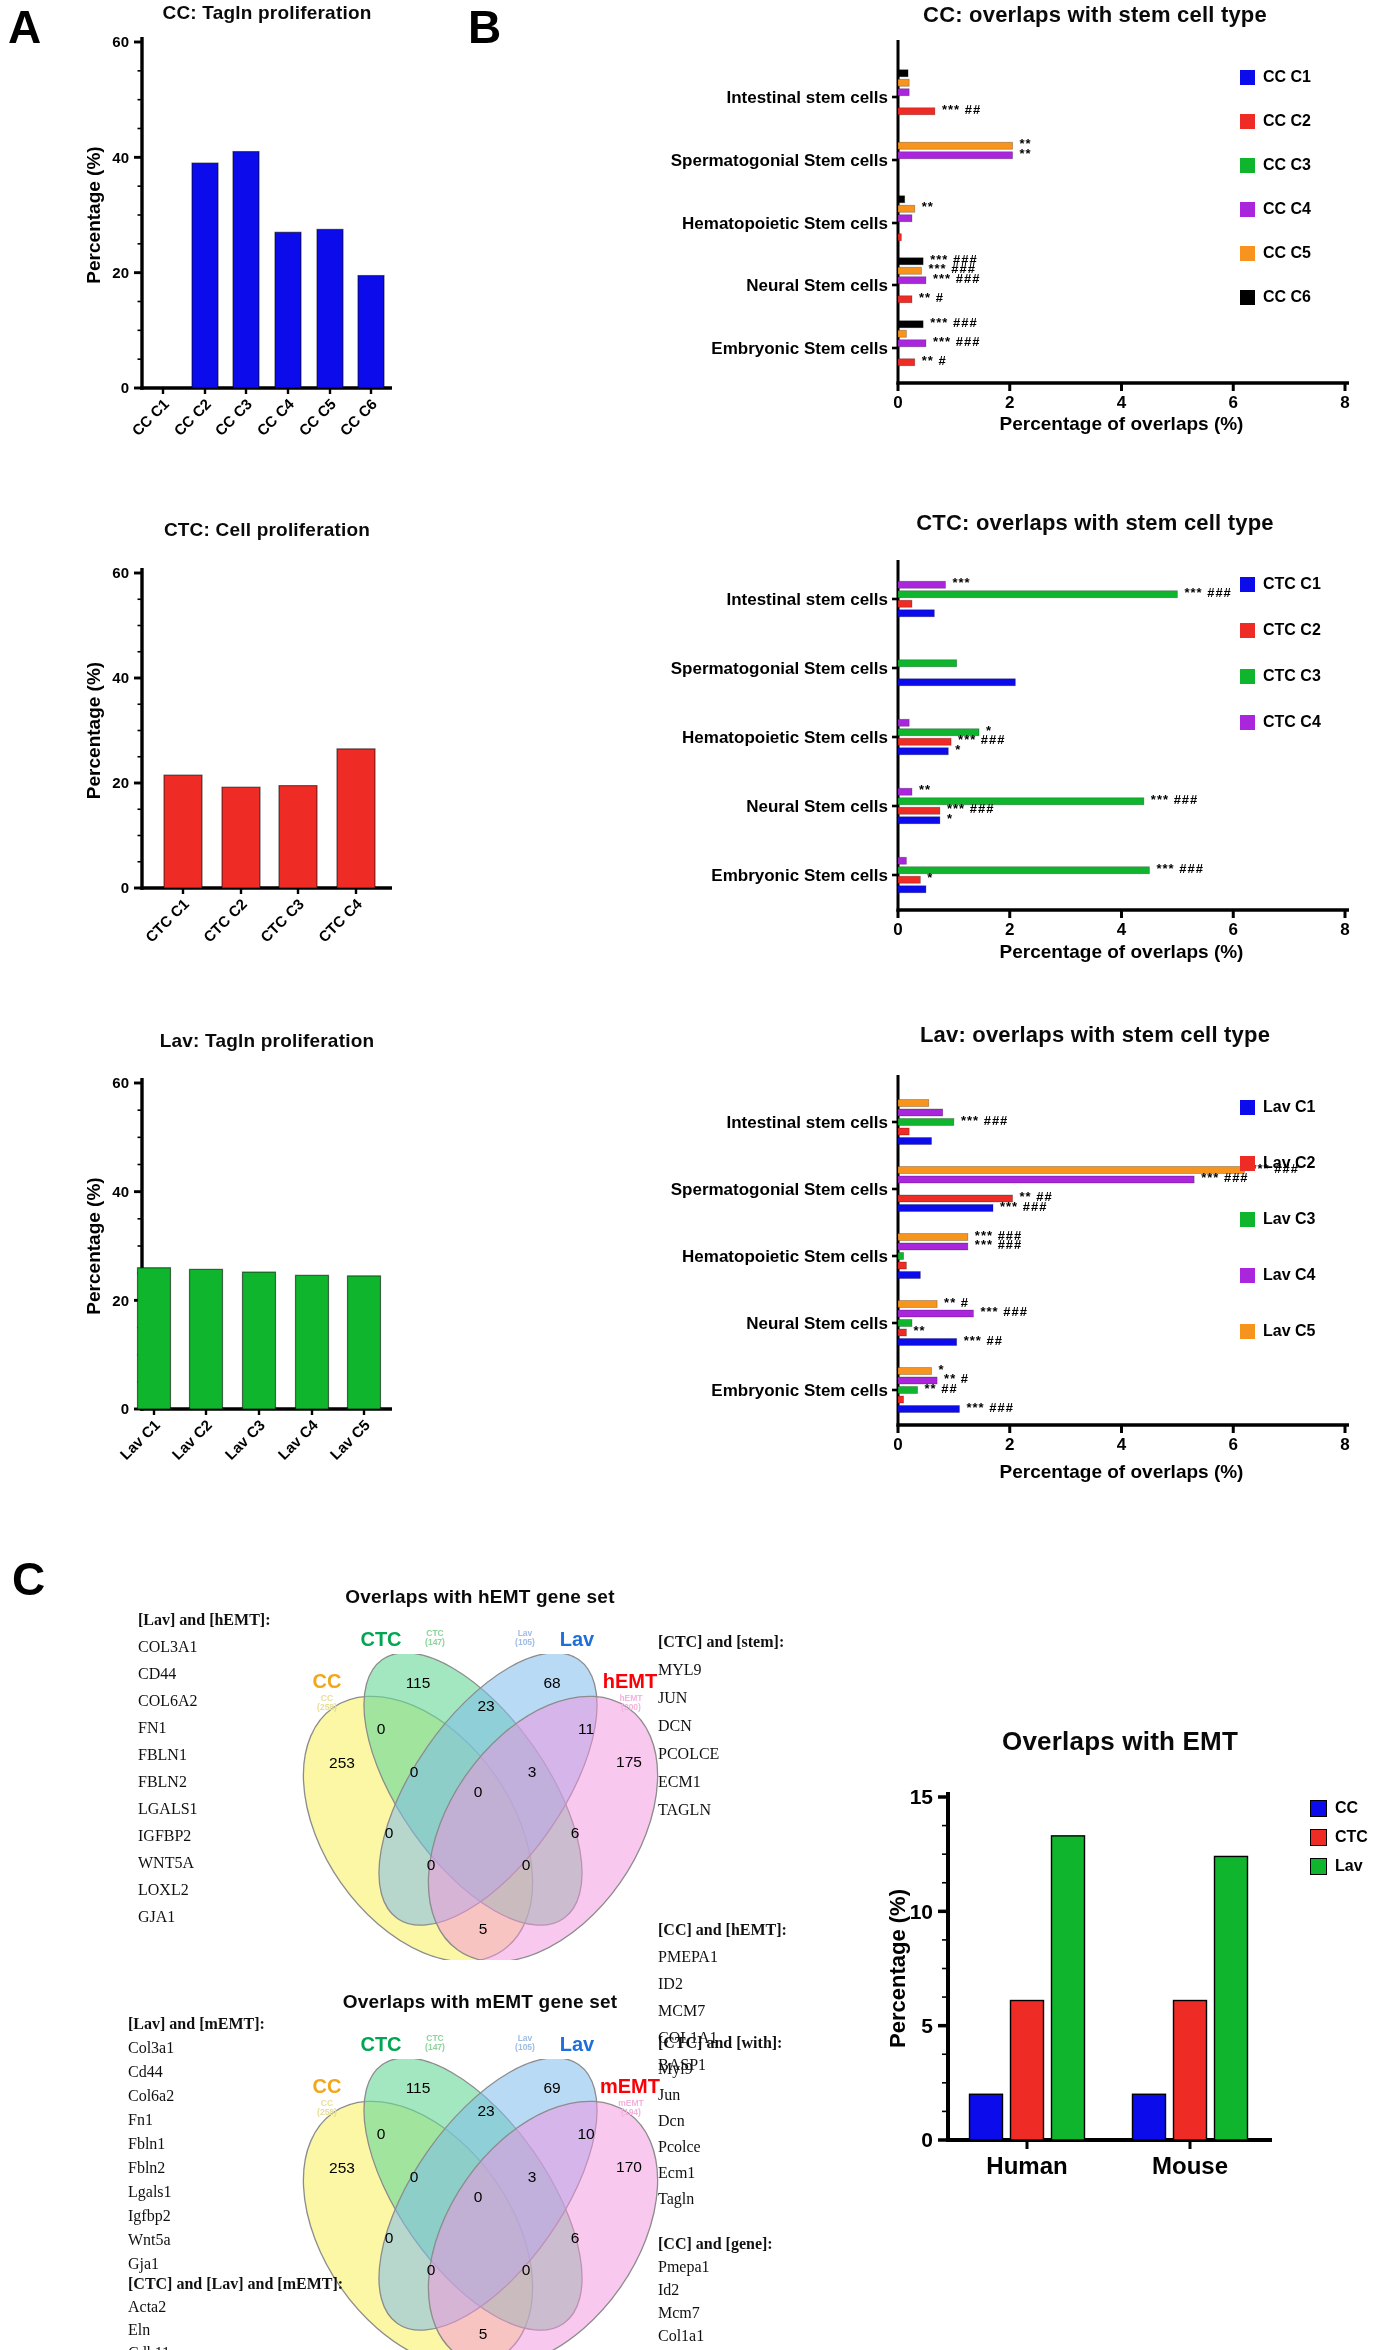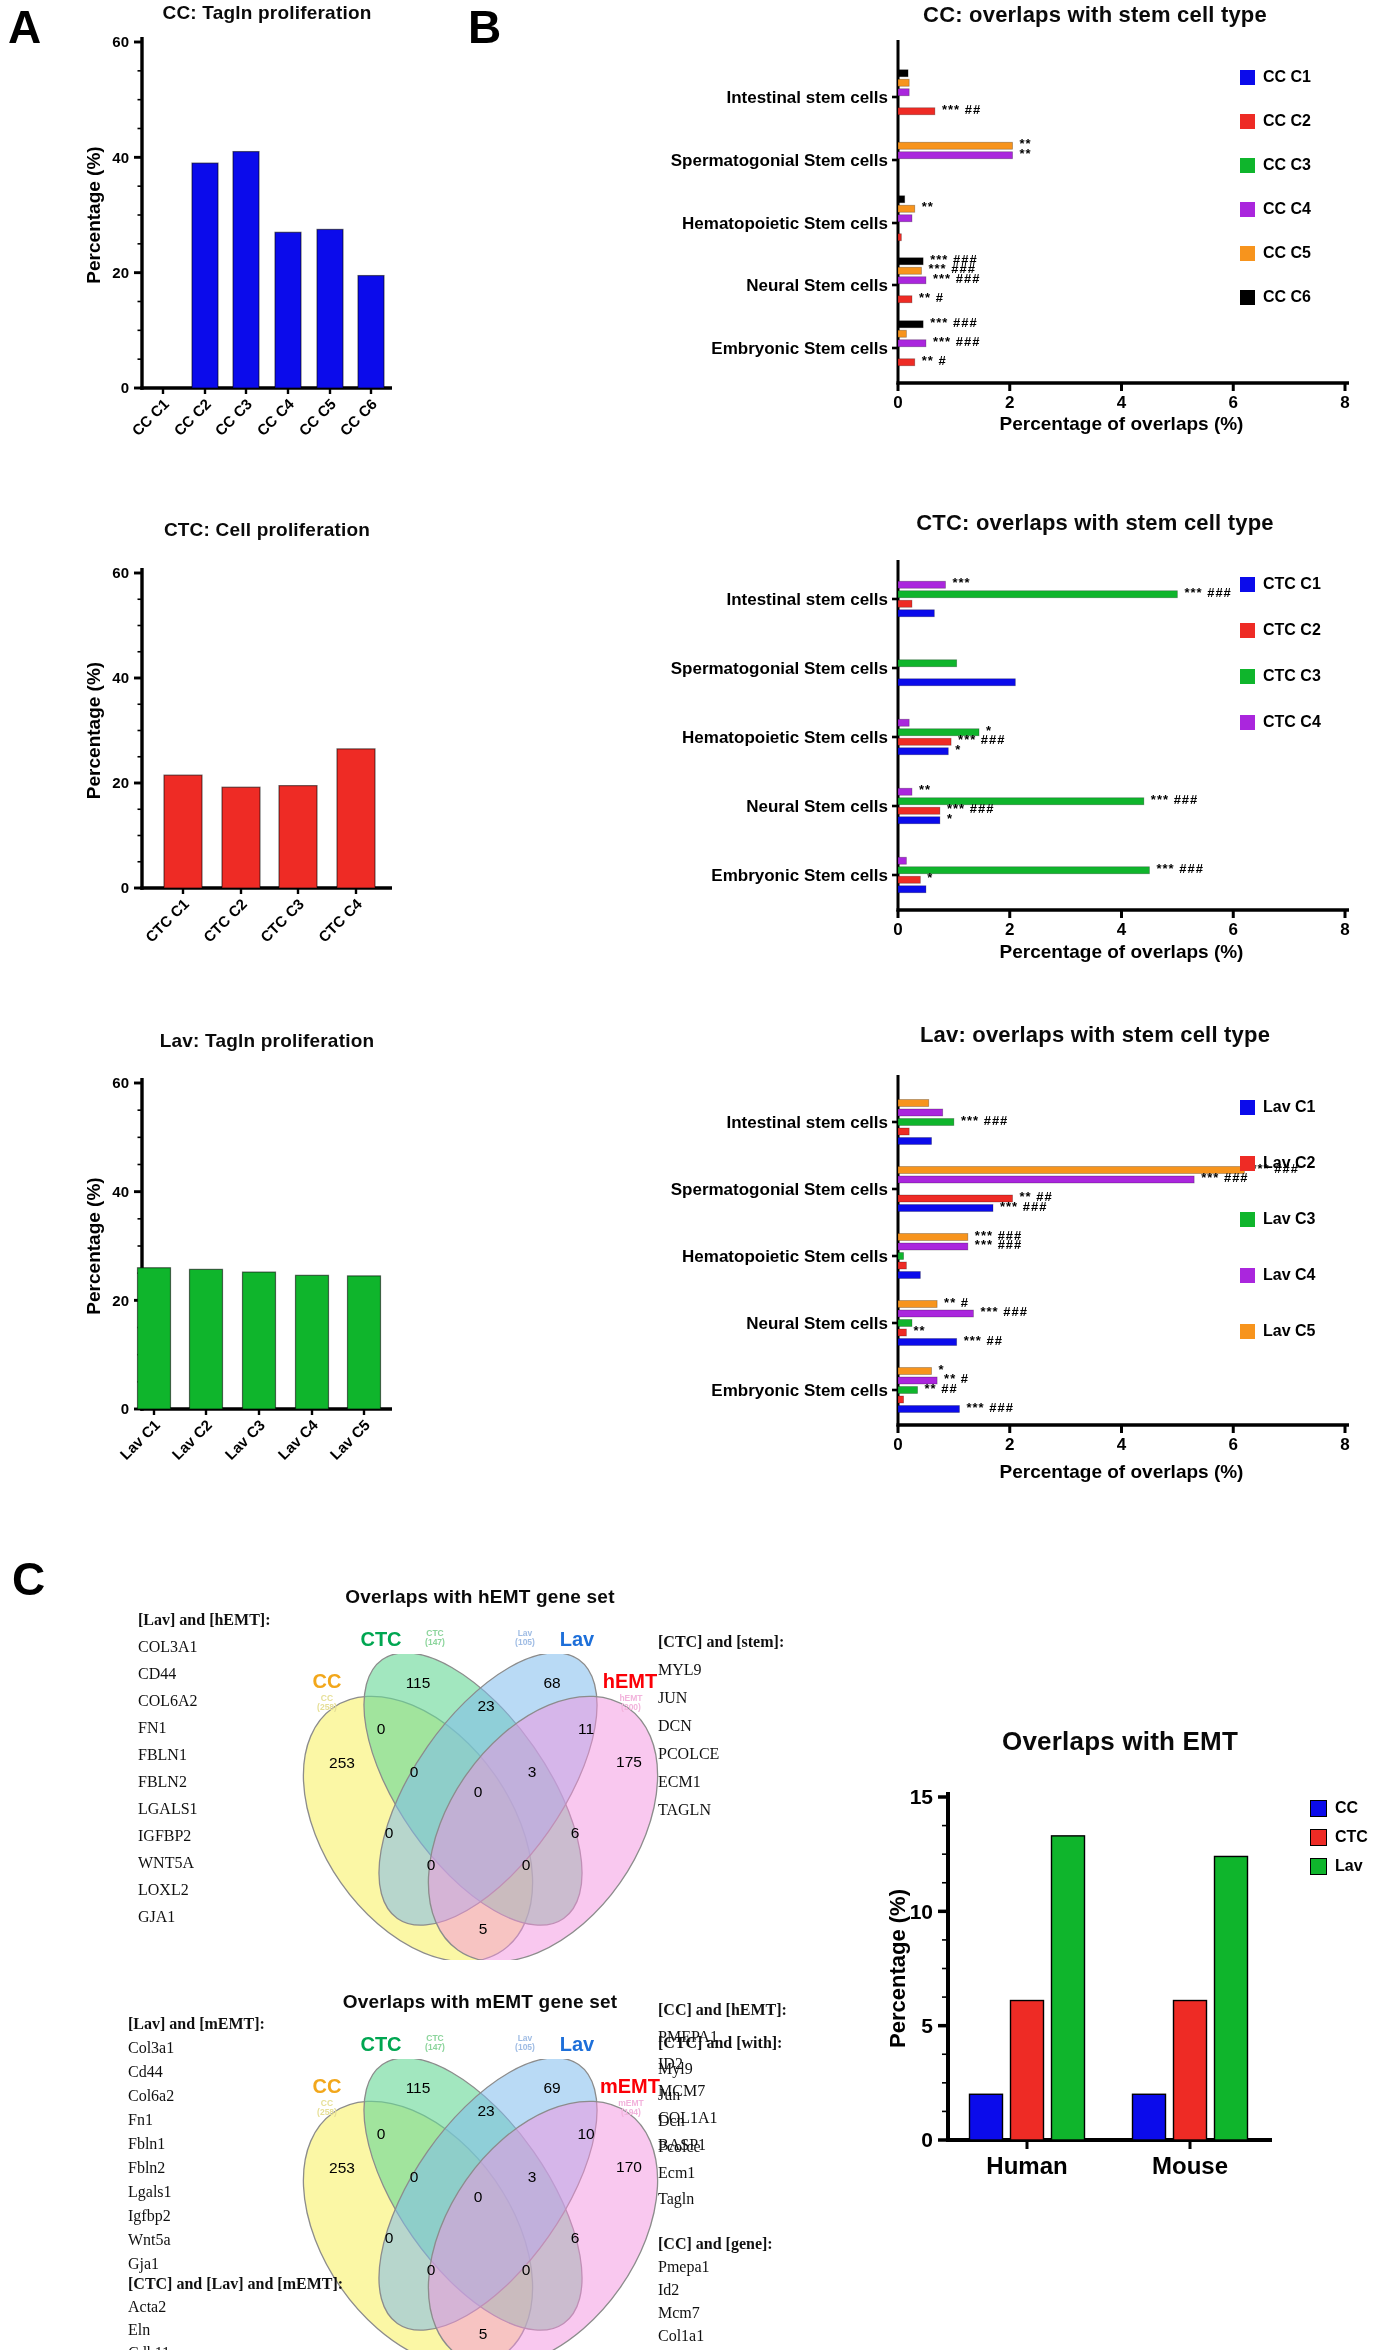--- a/index.html
+++ b/index.html
@@ -513,21 +513,21 @@
     </div>
   <div class="genelist" style="left:658px;top:1628px;line-height:28px">
       <div class="head">[CTC] and [stem]:</div>
       <div>MYL9</div>
       <div>JUN</div>
       <div>DCN</div>
       <div>PCOLCE</div>
       <div>ECM1</div>
       <div>TAGLN</div>
     </div>
-  <div class="genelist" style="left:658px;top:1996px;line-height:27px">
+  <div class="genelist" style="left:658px;top:1916px;line-height:27px">
       <div class="head">[CC] and [hEMT]:</div>
       <div>PMEPA1</div>
       <div>ID2</div>
       <div>MCM7</div>
       <div>COL1A1</div>
       <div>BASP1</div>
     </div>
   <div class="genelist" style="left:128px;top:2012px;line-height:24px">
       <div class="head">[Lav] and [mEMT]:</div>
       <div>Col3a1</div>

